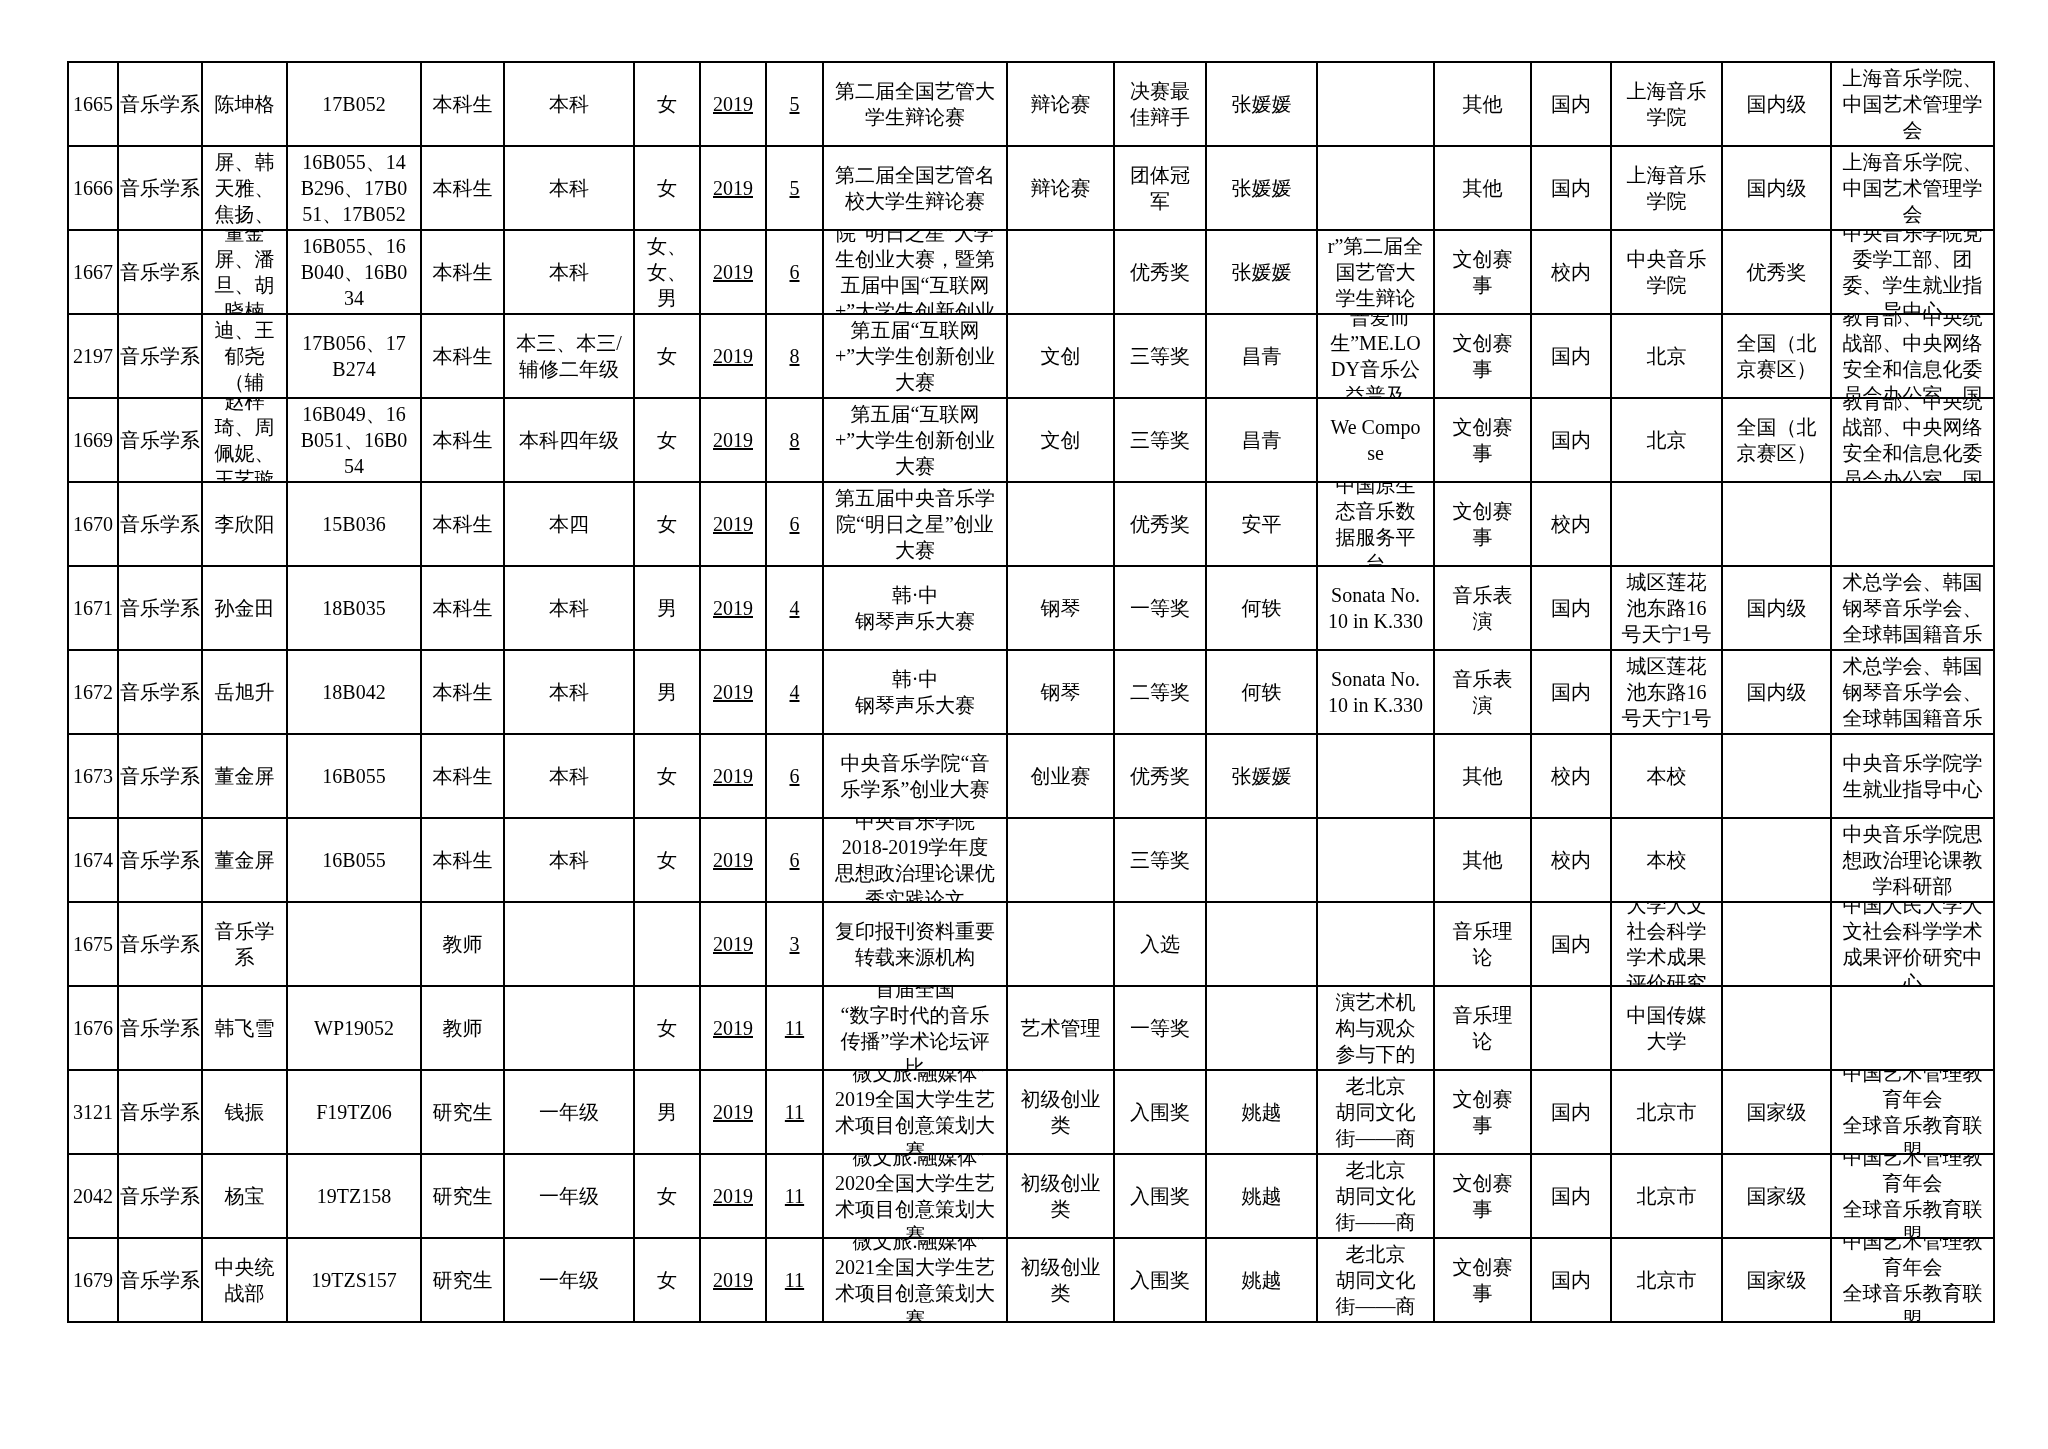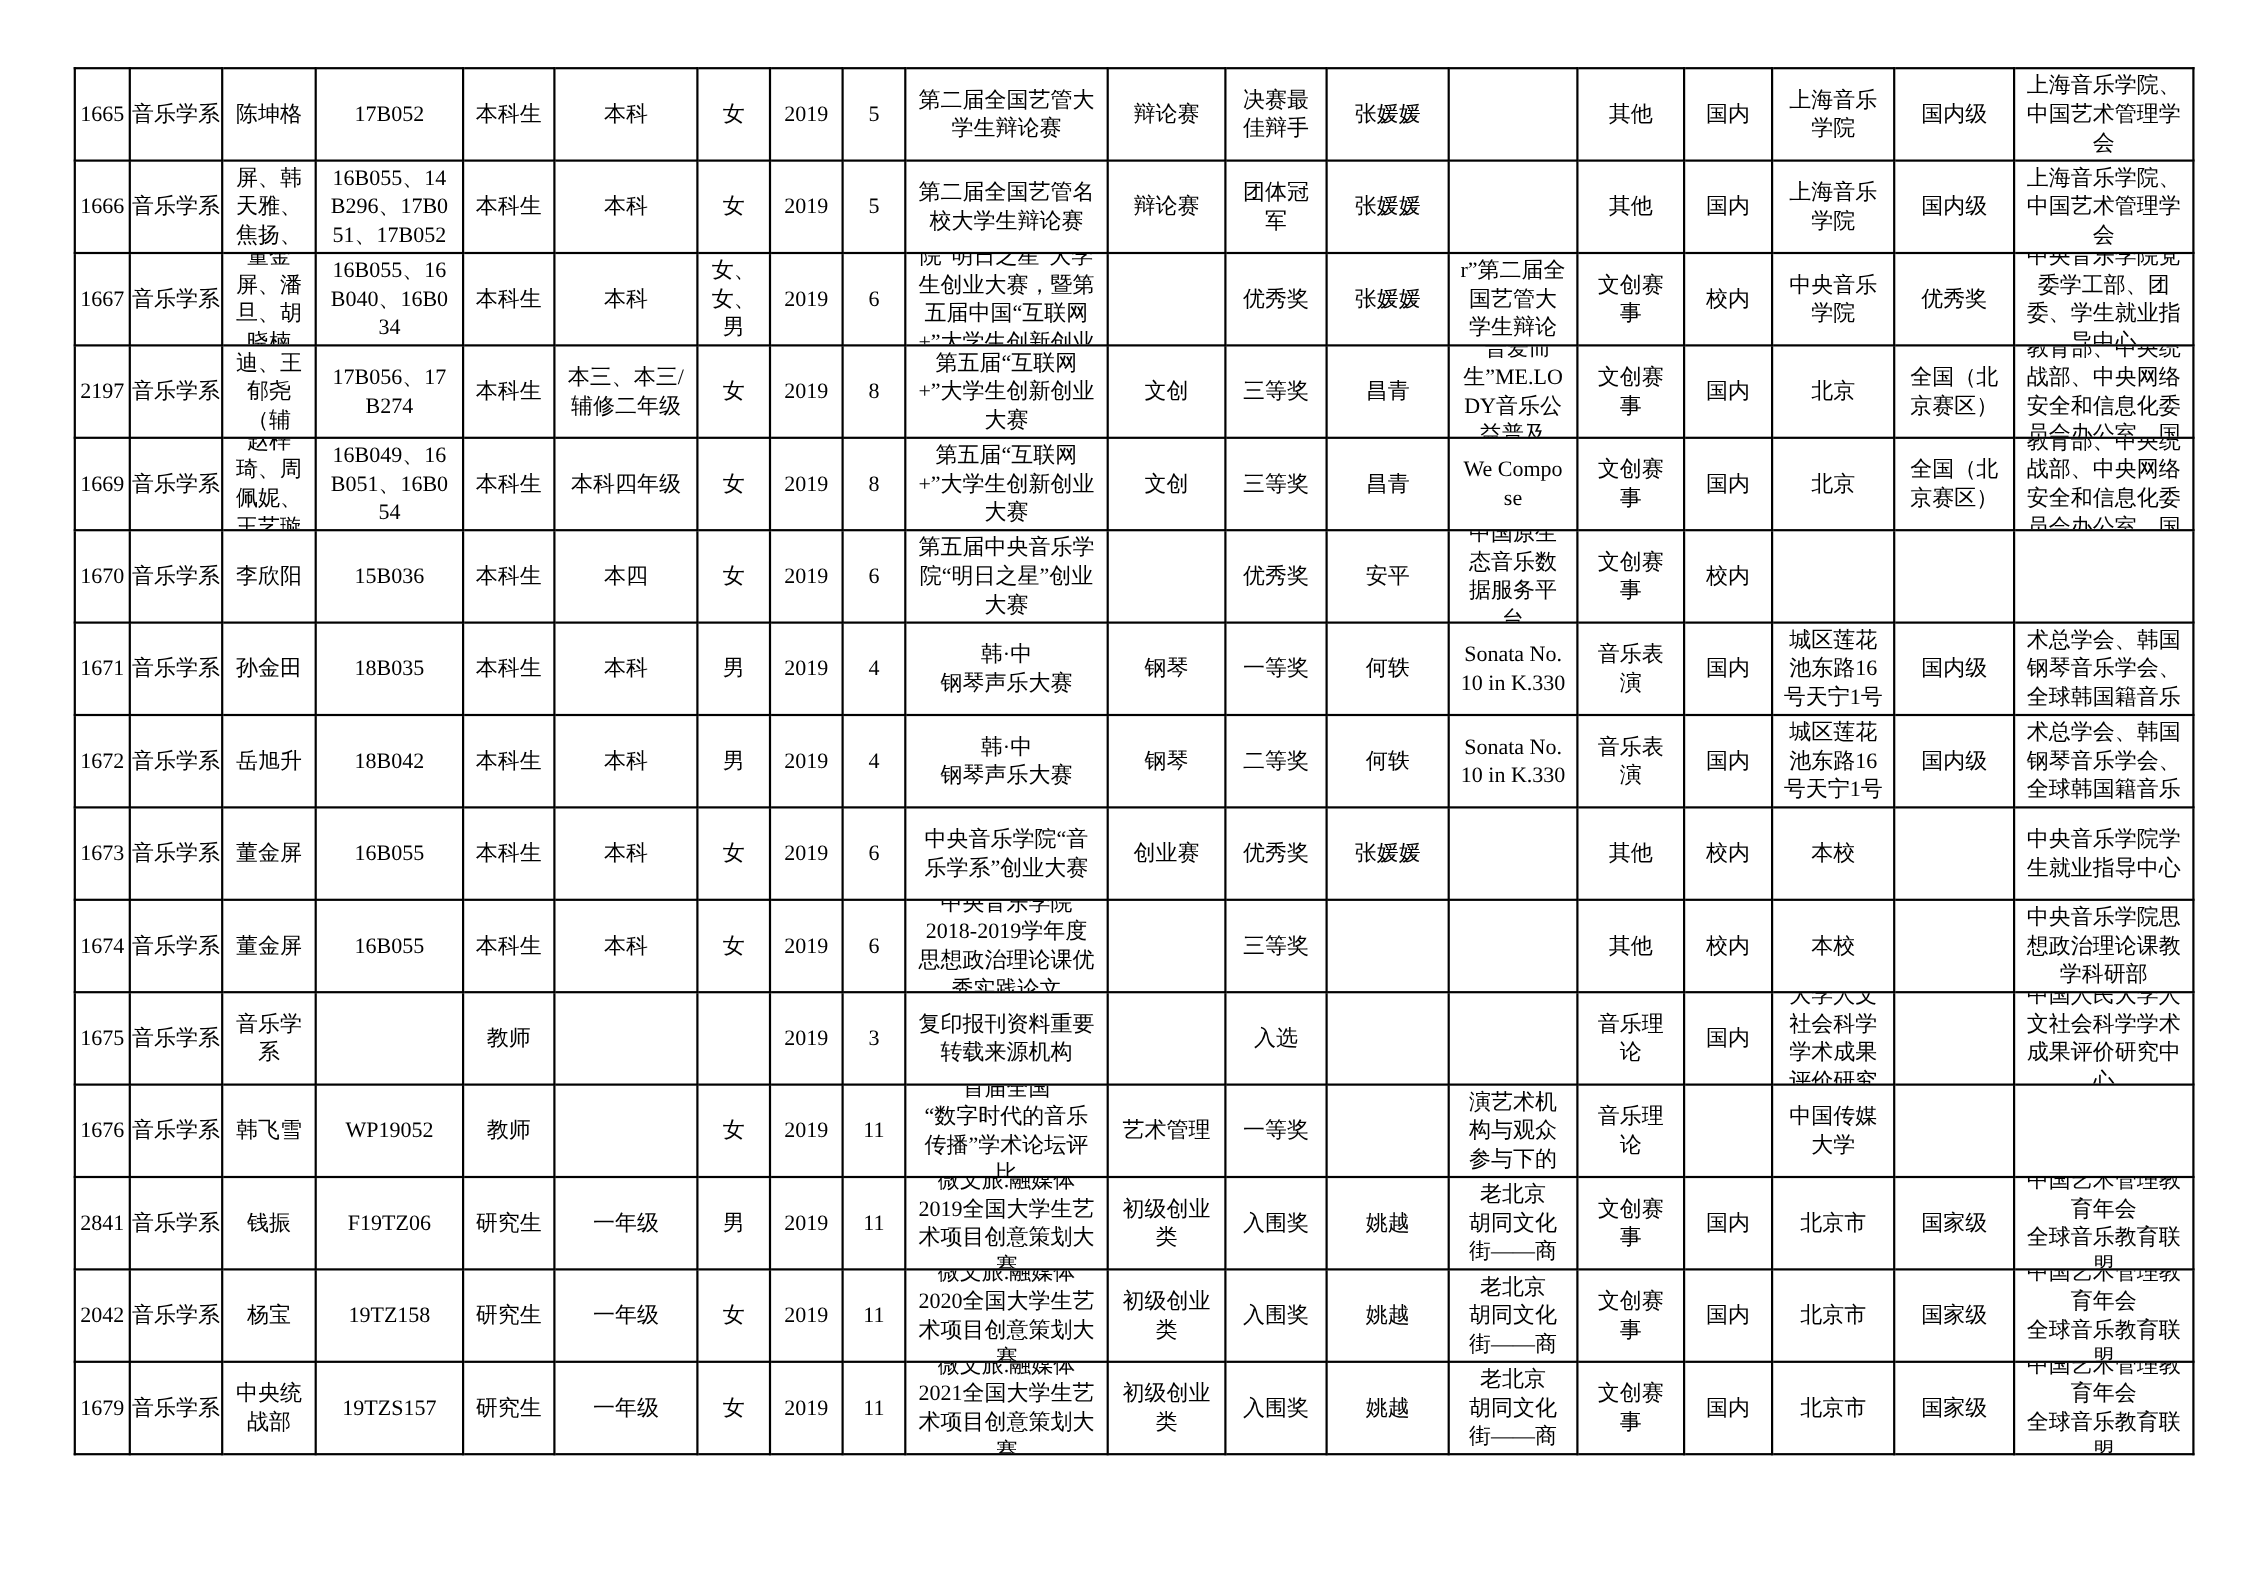--- a/index.html
+++ b/index.html
@@ -21,21 +21,21 @@
     padding:0 9px;
     text-align:center;
     font-size:20px;line-height:26px;
     white-space:pre-line;
     word-break:break-all;
     overflow-wrap:anywhere;
   }
   td.col-no .cell, td.col-dept .cell{
     white-space:nowrap;padding:0 1px;
   }
-  td.col-year .cell, td.col-month .cell{white-space:nowrap;}
+  td.col-year .cell, td.col-month .cell{white-space:nowrap;text-decoration:underline;}
 </style>
 </head>
 <body>
 
 <div id="sheet">
   <table>
     <colgroup>
         <col style="width: 50px;">
         <col style="width: 71px;">
         <col style="width: 85px;">
@@ -861,21 +861,21 @@
           <td class="col-level">
             <div class="cell"><span></span></div>
           </td>
           <td class="col-organizer">
             <div class="cell"><span></span></div>
           </td>
         </tr>
         <tr>
           <td class="col-no">
             <div class="cell">
-              <span>2841</span>
+              <span>3121</span>
             </div>
           </td>
           <td class="col-dept">
             <div class="cell">
               <span>音乐学系</span>
             </div>
           </td>
           <td class="col-names">
             <div class="cell"><span>钱振</span></div>
           </td>

